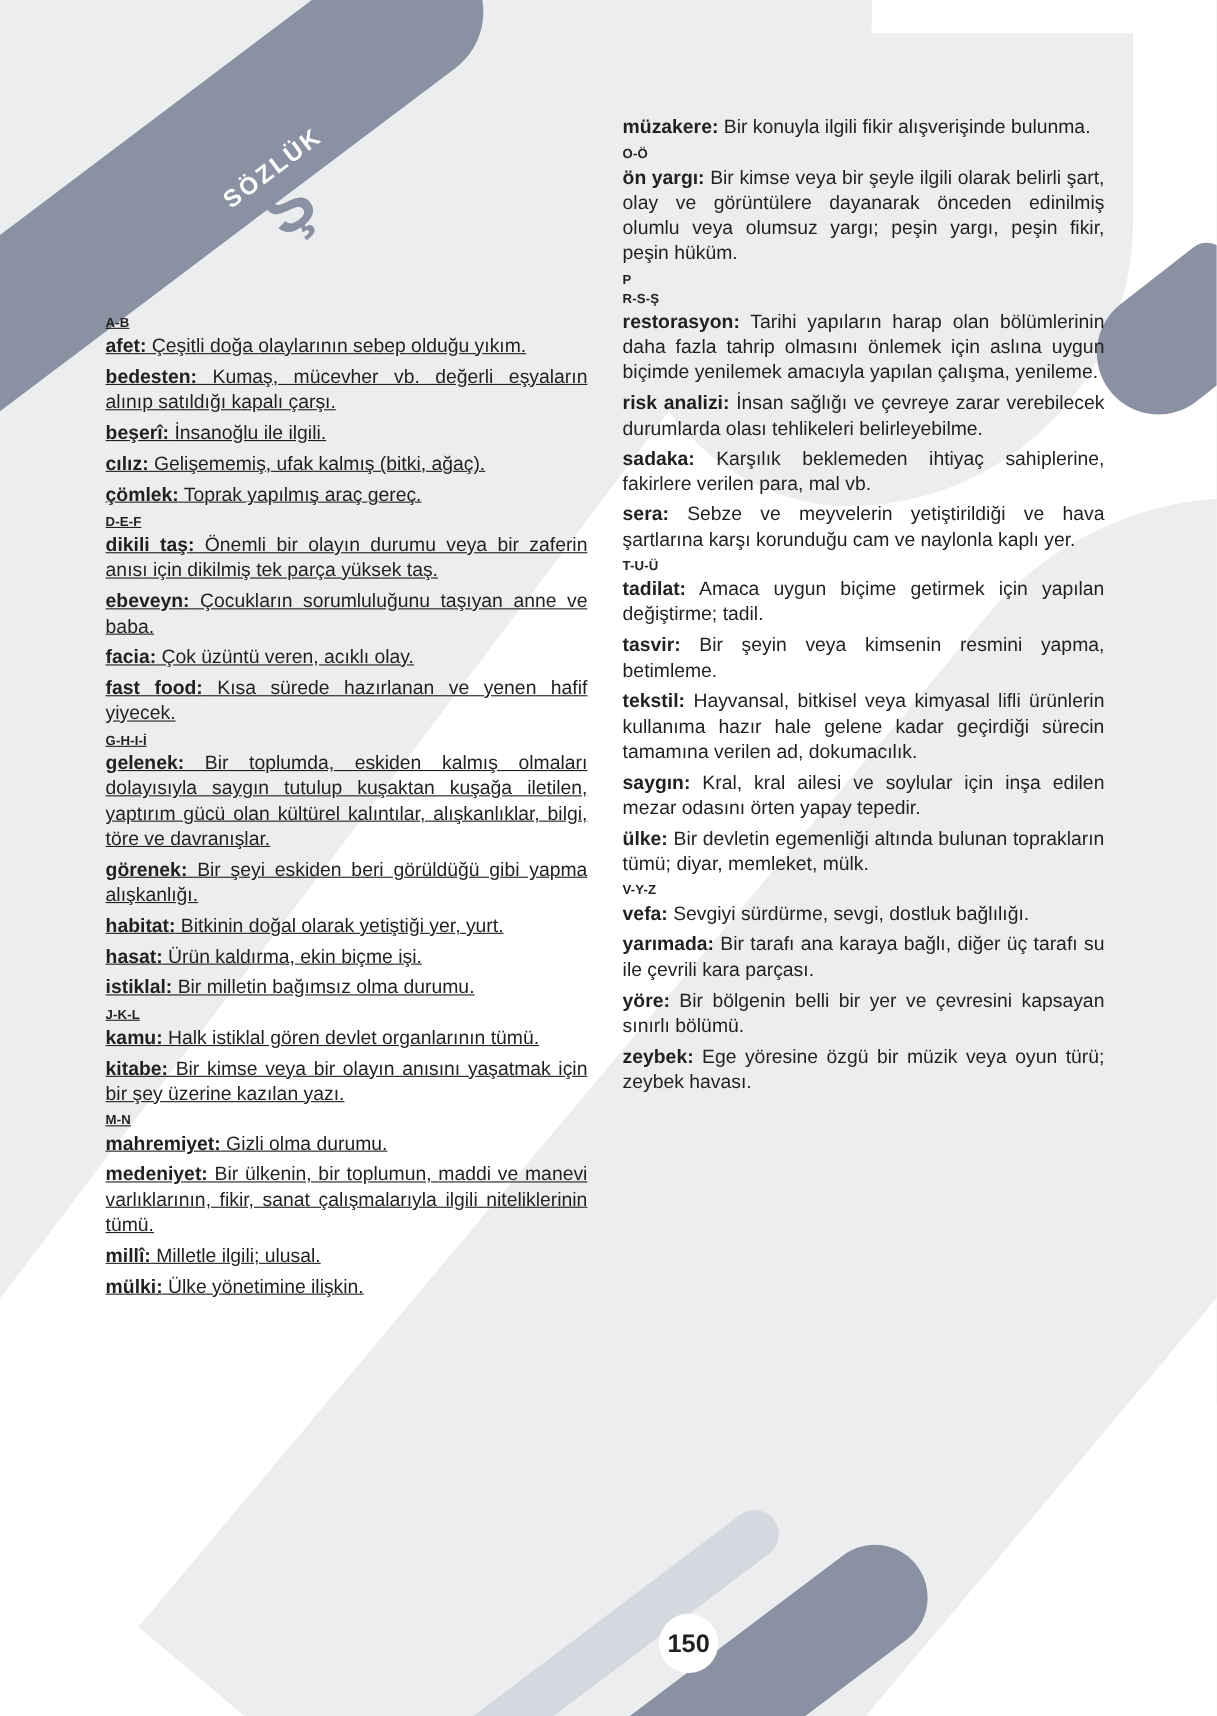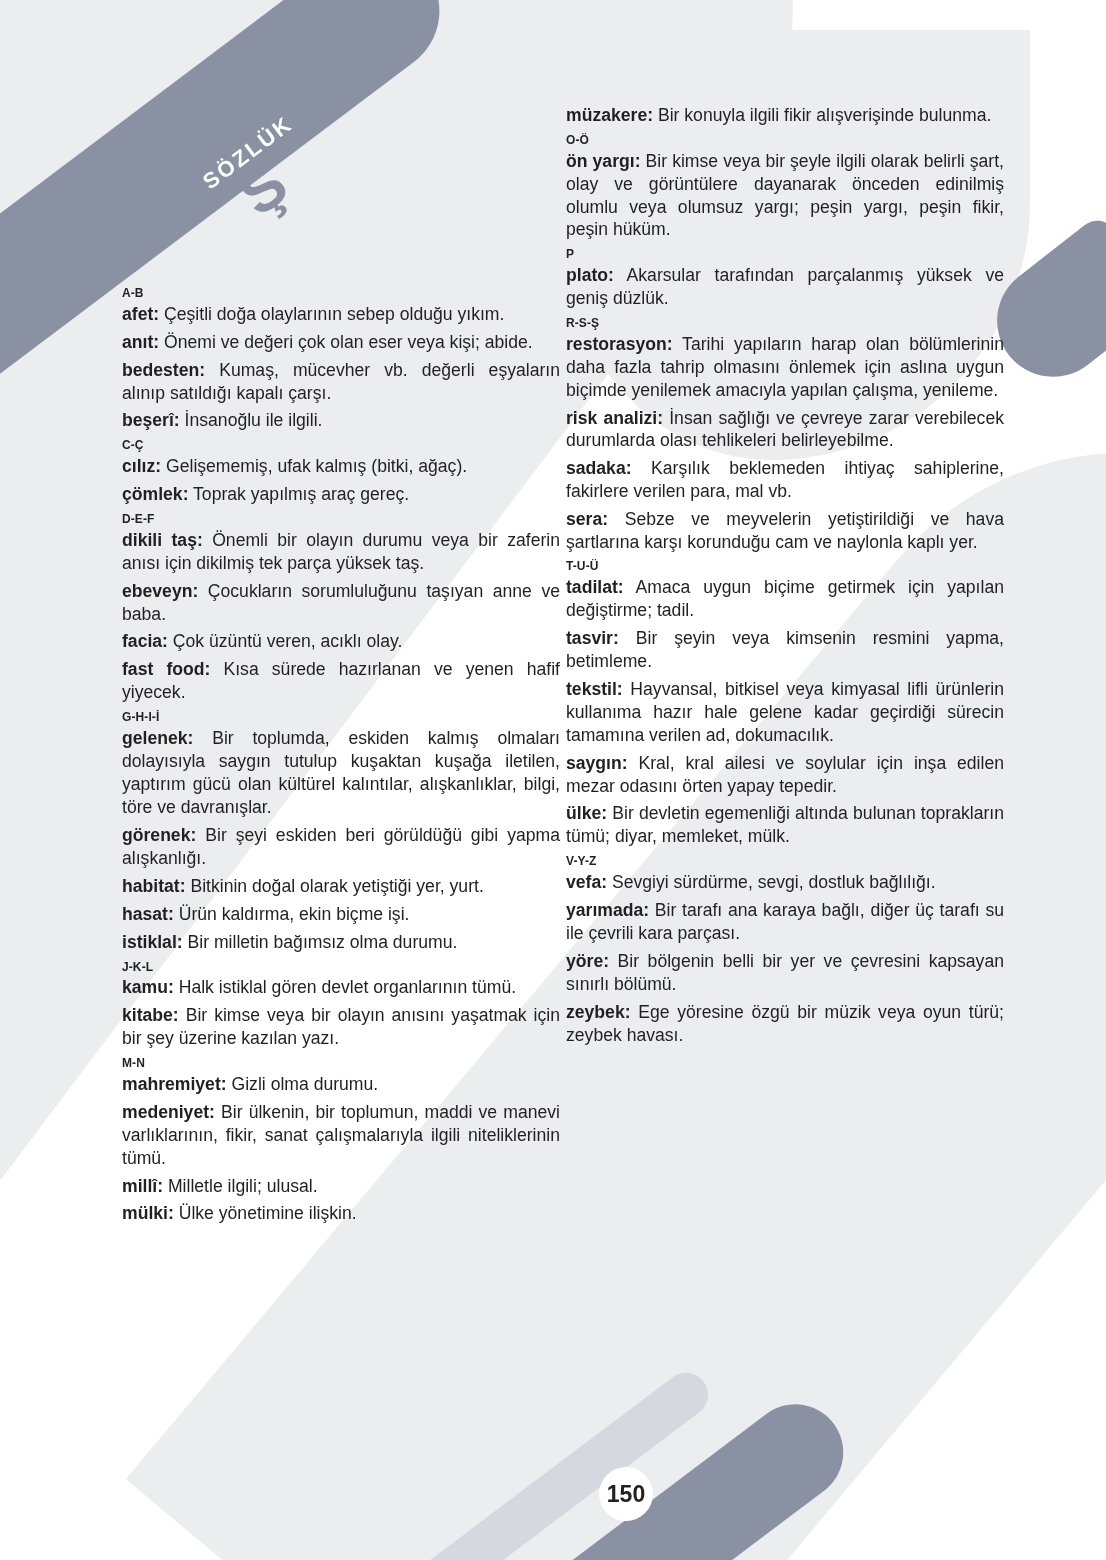--- a/index.html
+++ b/index.html
@@ -162,21 +162,21 @@
     width: 1106px;
     height: 1560px;
   }
   .col {
     position: absolute;
     top: 104px;
     width: 438px;
     font-size: 17.6px;
     line-height: 1.305;
   }
-  .col-left  { left: 122px; top: 286px; }
+  .col-left  { left: 96px; top: 286px; text-decoration: underline; }
   .col-right { left: 566px; top: 104px; }
 
   .group-head {
     font-weight: 700;
     font-size: 12px;
     margin: 0 0 1px 0;
     letter-spacing: 0.1px;
   }
   .entry {
     margin: 0 0 5px 0;
@@ -203,24 +203,22 @@
 
 <div class="ribbon-label">SÖZLÜK</div>
 <div class="ribbon-letter">Ş</div>
 
 <div class="page-badge">150</div>
 
 <div class="columns">
   <div class="col col-left" id="col-left">
       <div class="group-head">A-B</div>
       <p class="entry"><span class="term">afet:</span><span> Çeşitli doğa olaylarının sebep olduğu yıkım.</span></p>
-      <p class="entry"><span class="term">anıt:</span><span> Önemi ve değeri çok olan eser veya kişi; abide.</span></p>
       <p class="entry"><span class="term">bedesten:</span><span> Kumaş, mücevher vb. değerli eşyaların alınıp satıldığı kapalı çarşı.</span></p>
       <p class="entry last-of-group"><span class="term">beşerî:</span><span> İnsanoğlu ile ilgili.</span></p>
-      <div class="group-head">C-Ç</div>
       <p class="entry"><span class="term">cılız:</span><span> Gelişememiş, ufak kalmış (bitki, ağaç).</span></p>
       <p class="entry last-of-group"><span class="term">çömlek:</span><span> Toprak yapılmış araç gereç.</span></p>
       <div class="group-head">D-E-F</div>
       <p class="entry"><span class="term">dikili taş:</span><span> Önemli bir olayın durumu veya bir zaferin anısı için dikilmiş tek parça yüksek taş.</span></p>
       <p class="entry"><span class="term">ebeveyn:</span><span> Çocukların sorumluluğunu taşıyan anne ve baba.</span></p>
       <p class="entry"><span class="term">facia:</span><span> Çok üzüntü veren, acıklı olay.</span></p>
       <p class="entry last-of-group"><span class="term">fast food:</span><span> Kısa sürede hazırlanan ve yenen hafif yiyecek.</span></p>
       <div class="group-head">G-H-I-İ</div>
       <p class="entry"><span class="term">gelenek:</span><span> Bir toplumda, eskiden kalmış olmaları dolayısıyla saygın tutulup kuşaktan kuşağa iletilen, yaptırım gücü olan kültürel kalıntılar, alışkanlıklar, bilgi, töre ve davranışlar.</span></p>
       <p class="entry"><span class="term">görenek:</span><span> Bir şeyi eskiden beri görüldüğü gibi yapma alışkanlığı.</span></p>
@@ -234,21 +232,20 @@
       <p class="entry"><span class="term">mahremiyet:</span><span> Gizli olma durumu.</span></p>
       <p class="entry"><span class="term">medeniyet:</span><span> Bir ülkenin, bir toplumun, maddi ve manevi varlıklarının, fikir, sanat çalışmalarıyla ilgili niteliklerinin tümü.</span></p>
       <p class="entry"><span class="term">millî:</span><span> Milletle ilgili; ulusal.</span></p>
       <p class="entry last-of-group"><span class="term">mülki:</span><span> Ülke yönetimine ilişkin.</span></p>
     </div>
   <div class="col col-right" id="col-right">
       <p class="entry last-of-group"><span class="term">müzakere:</span><span> Bir konuyla ilgili fikir alışverişinde bulunma.</span></p>
       <div class="group-head">O-Ö</div>
       <p class="entry last-of-group"><span class="term">ön yargı:</span><span> Bir kimse veya bir şeyle ilgili olarak belirli şart, olay ve görüntülere dayanarak önceden edinilmiş olumlu veya olumsuz yargı; peşin yargı, peşin fikir, peşin hüküm.</span></p>
       <div class="group-head">P</div>
-      <p class="entry last-of-group"><span class="term">plato:</span><span> Akarsular tarafından parçalanmış yüksek ve geniş düzlük.</span></p>
       <div class="group-head">R-S-Ş</div>
       <p class="entry"><span class="term">restorasyon:</span><span> Tarihi yapıların harap olan bölümlerinin daha fazla tahrip olmasını önlemek için aslına uygun biçimde yenilemek amacıyla yapılan çalışma, yenileme.</span></p>
       <p class="entry"><span class="term">risk analizi:</span><span> İnsan sağlığı ve çevreye zarar verebilecek durumlarda olası tehlikeleri belirleyebilme.</span></p>
       <p class="entry"><span class="term">sadaka:</span><span> Karşılık beklemeden ihtiyaç sahiplerine, fakirlere verilen para, mal vb.</span></p>
       <p class="entry"><span class="term">sera:</span><span> Sebze ve meyvelerin yetiştirildiği ve hava şartlarına karşı korunduğu cam ve naylonla kaplı yer.</span></p>
       <div class="group-head">T-U-Ü</div>
       <p class="entry"><span class="term">tadilat:</span><span> Amaca uygun biçime getirmek için yapılan değiştirme; tadil.</span></p>
       <p class="entry"><span class="term">tasvir:</span><span> Bir şeyin veya kimsenin resmini yapma, betimleme.</span></p>
       <p class="entry"><span class="term">tekstil:</span><span> Hayvansal, bitkisel veya kimyasal lifli ürünlerin kullanıma hazır hale gelene kadar geçirdiği sürecin tamamına verilen ad, dokumacılık.</span></p>
       <p class="entry"><span class="term">saygın:</span><span> Kral, kral ailesi ve soylular için inşa edilen mezar odasını örten yapay tepedir.</span></p>

